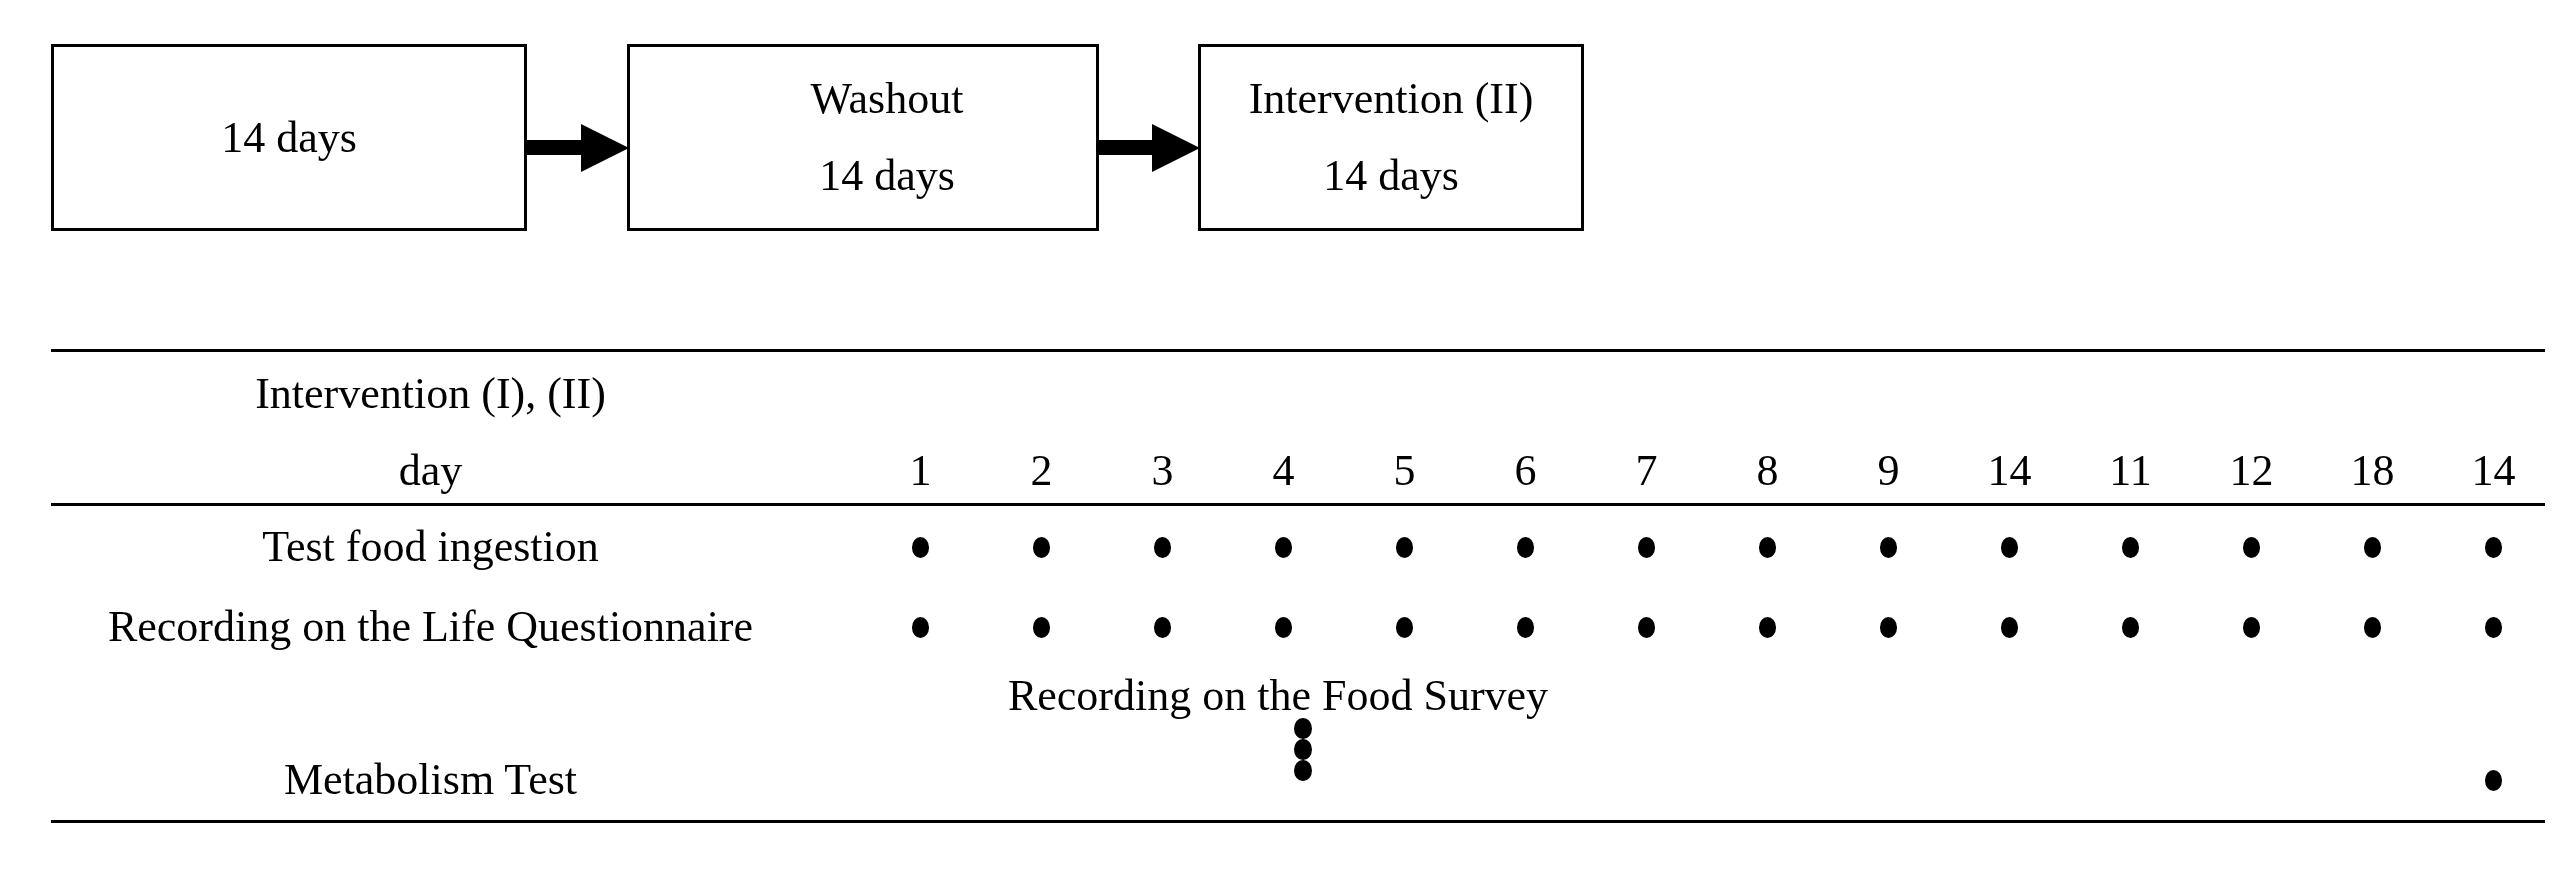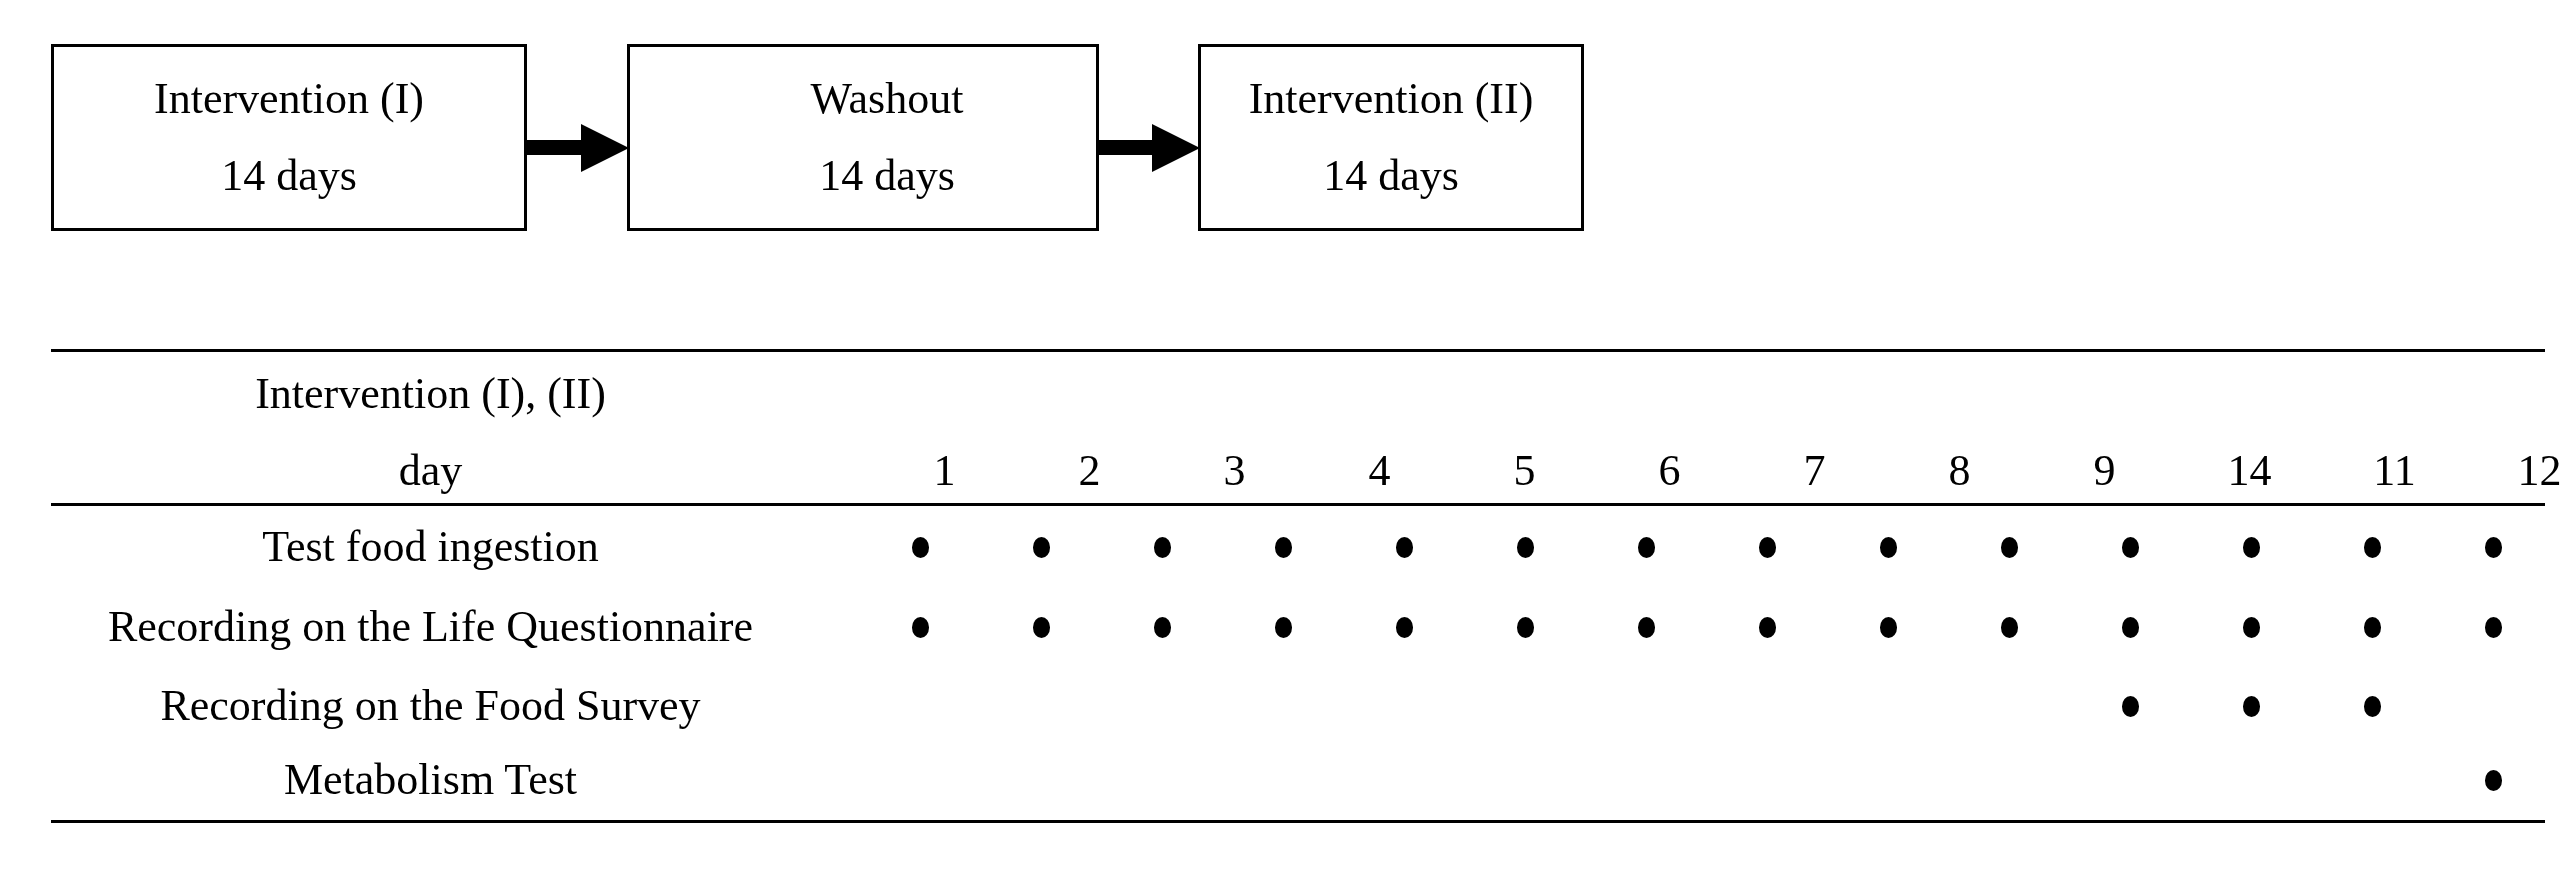--- a/index.html
+++ b/index.html
@@ -101,21 +101,20 @@
     display: block;
   }
 </style>
 </head>
 <body>
 
 <div class="stage">
 
   <div>
     <div class="fbox" style="left:51px; width:476px;">
-      <div class="bline">Intervention (I)</div>
       <div class="bline">14 days</div>
     </div>
 
     <div class="arrow" style="left:527px; width:100px;">
       <div class="shaft" style="width:55px;"></div>
       <div class="head" style="left:54px;"></div>
     </div>
 
     <div class="fbox" style="left:627px; width:472px;padding-left:48px;">
       <div class="bline">Washout</div>
@@ -133,21 +132,21 @@
     </div>
   </div>
 
   <div id="schedule-table">
     <div class="rule" style="top:349px;"></div>
 
     <div class="trow" style="top:362px;">
       <div class="rlabel">Intervention (I), (II)</div>
     </div>
 
-    <div class="trow" style="top:439px;gap:24px;" id="day-header-row">
+    <div class="trow" style="top:439px;" id="day-header-row">
       <div class="rlabel">day</div>
 
     <div class="cell">1</div>
         <div class="cell">2</div>
         <div class="cell">3</div>
         <div class="cell">4</div>
         <div class="cell">5</div>
         <div class="cell">6</div>
         <div class="cell">7</div>
         <div class="cell">8</div>
@@ -246,21 +245,21 @@
           <div class="cell">
             <div class="dot"></div>
           </div>
           <div class="cell">
             <div class="dot"></div>
           </div>
           <div class="cell">
             <div class="dot"></div>
           </div>
         </div>
-        <div class="trow" style="top: 674px;">
+        <div class="trow" style="top: 674px; flex-direction: column;">
           <div class="rlabel">Recording on the Food Survey</div>
           <div class="cell"></div>
           <div class="cell"></div>
           <div class="cell"></div>
           <div class="cell"></div>
           <div class="cell"></div>
           <div class="cell"></div>
           <div class="cell"></div>
           <div class="cell"></div>
           <div class="cell"></div>

